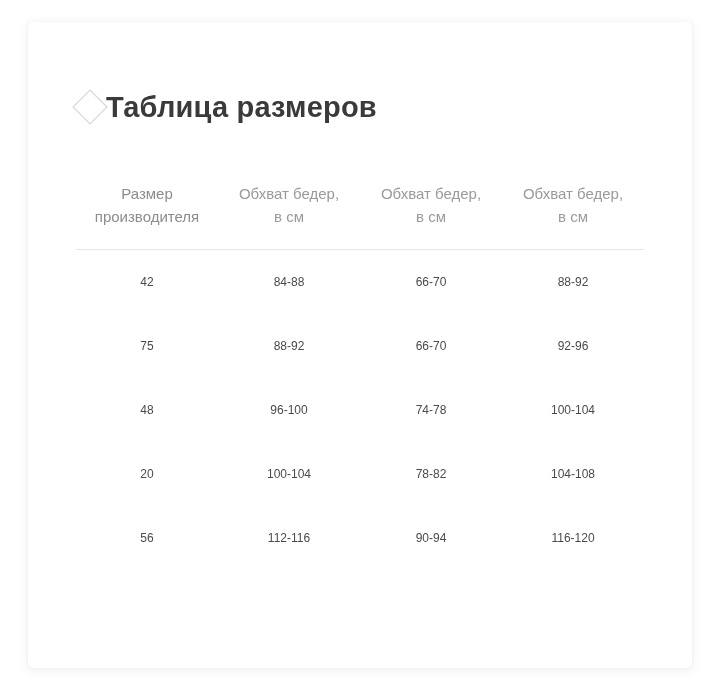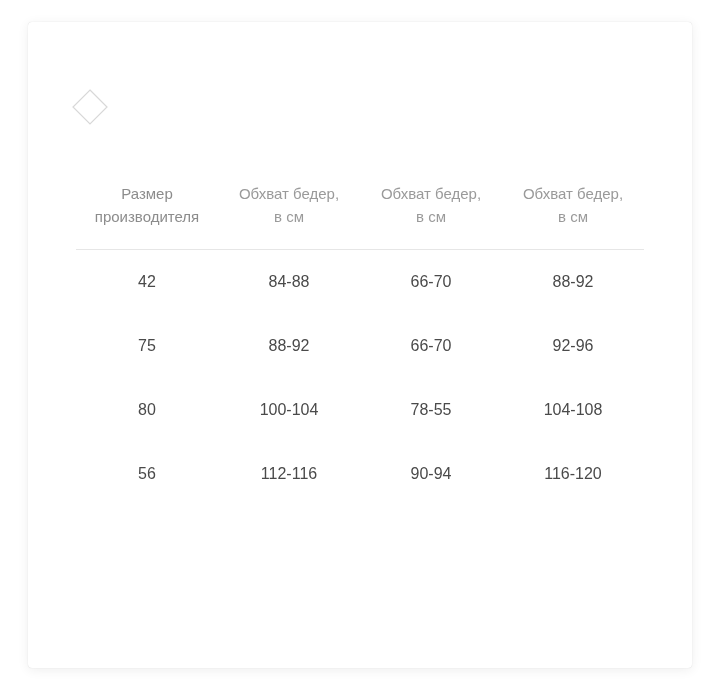--- a/index.html
+++ b/index.html
@@ -73,21 +73,21 @@
     line-height: 1.55;
     padding: 14px 4px 20px 4px;
     text-align: center;
     vertical-align: top;
     border-bottom: 1px solid #e6e6e6;
   }
   table.size-table th.col-first {
     color: #8c8c8c;
   }
   table.size-table td {
-    font-size: 16px;
+    font-size: 12px;
     color: #4a4a4a;
     text-align: center;
     padding: 12px 4px;
     height: 40px;
     border: none;
   }
   table.size-table td.col-first {
     color: #4a4a4a;
   }
   .hdr-line2 {
@@ -99,20 +99,21 @@
 
 <div class="page">
   <div class="card">
 
     <div class="title-row">
       <span class="diamond-icon">
         <svg width="44" height="44" viewBox="0 0 44 44" aria-hidden="true">
           <polygon points="22,5 39,22 22,39 5,22" fill="none" stroke="#d8d8d8" stroke-width="1.2"></polygon>
         </svg>
       </span>
+      <span class="page-title">Таблица размеров</span>
     </div>
 
     <table class="size-table">
       <thead>
         <tr>
           <th class="col-first">
             <span>Размер</span>
             <span class="hdr-line2">производителя</span>
           </th>
           <th>
@@ -136,23 +137,29 @@
           <td>66-70</td>
           <td>88-92</td>
         </tr>
         <tr>
           <td class="col-first">75</td>
           <td>88-92</td>
           <td>66-70</td>
           <td>92-96</td>
         </tr>
         <tr>
-          <td class="col-first">80</td>
+          <td class="col-first">48</td>
+          <td>96-100</td>
+          <td>74-78</td>
           <td>100-104</td>
-          <td>78-55</td>
+        </tr>
+        <tr>
+          <td class="col-first">20</td>
+          <td>100-104</td>
+          <td>78-82</td>
           <td>104-108</td>
         </tr>
         <tr>
           <td class="col-first">56</td>
           <td>112-116</td>
           <td>90-94</td>
           <td>116-120</td>
         </tr>
 
       </tbody>

